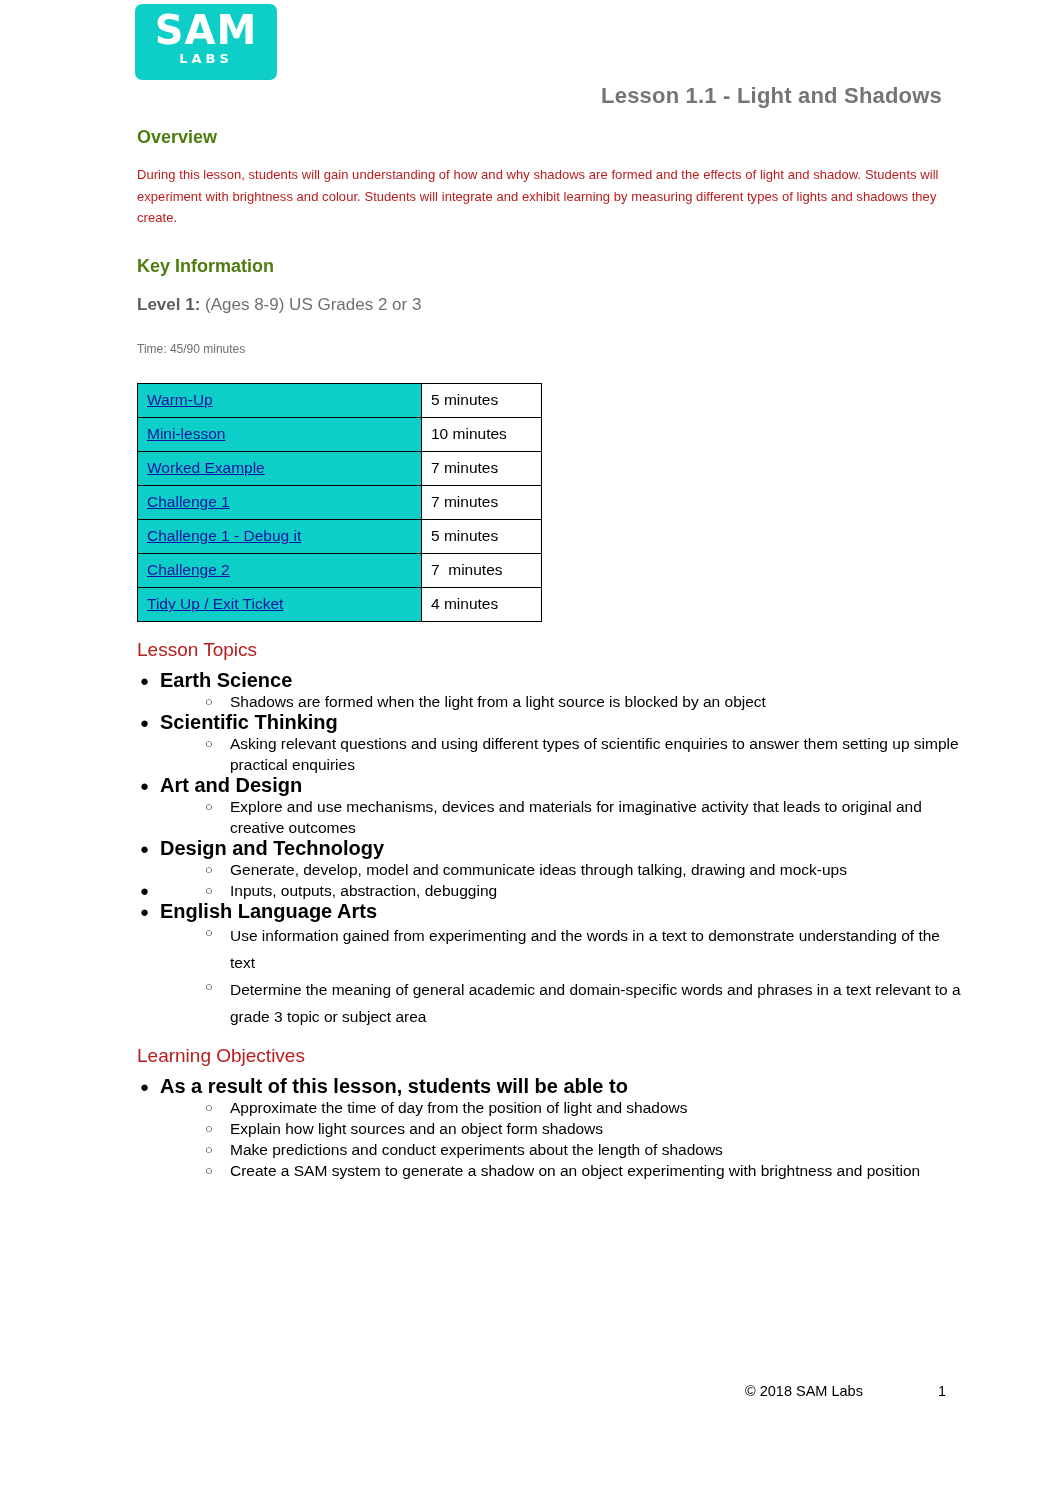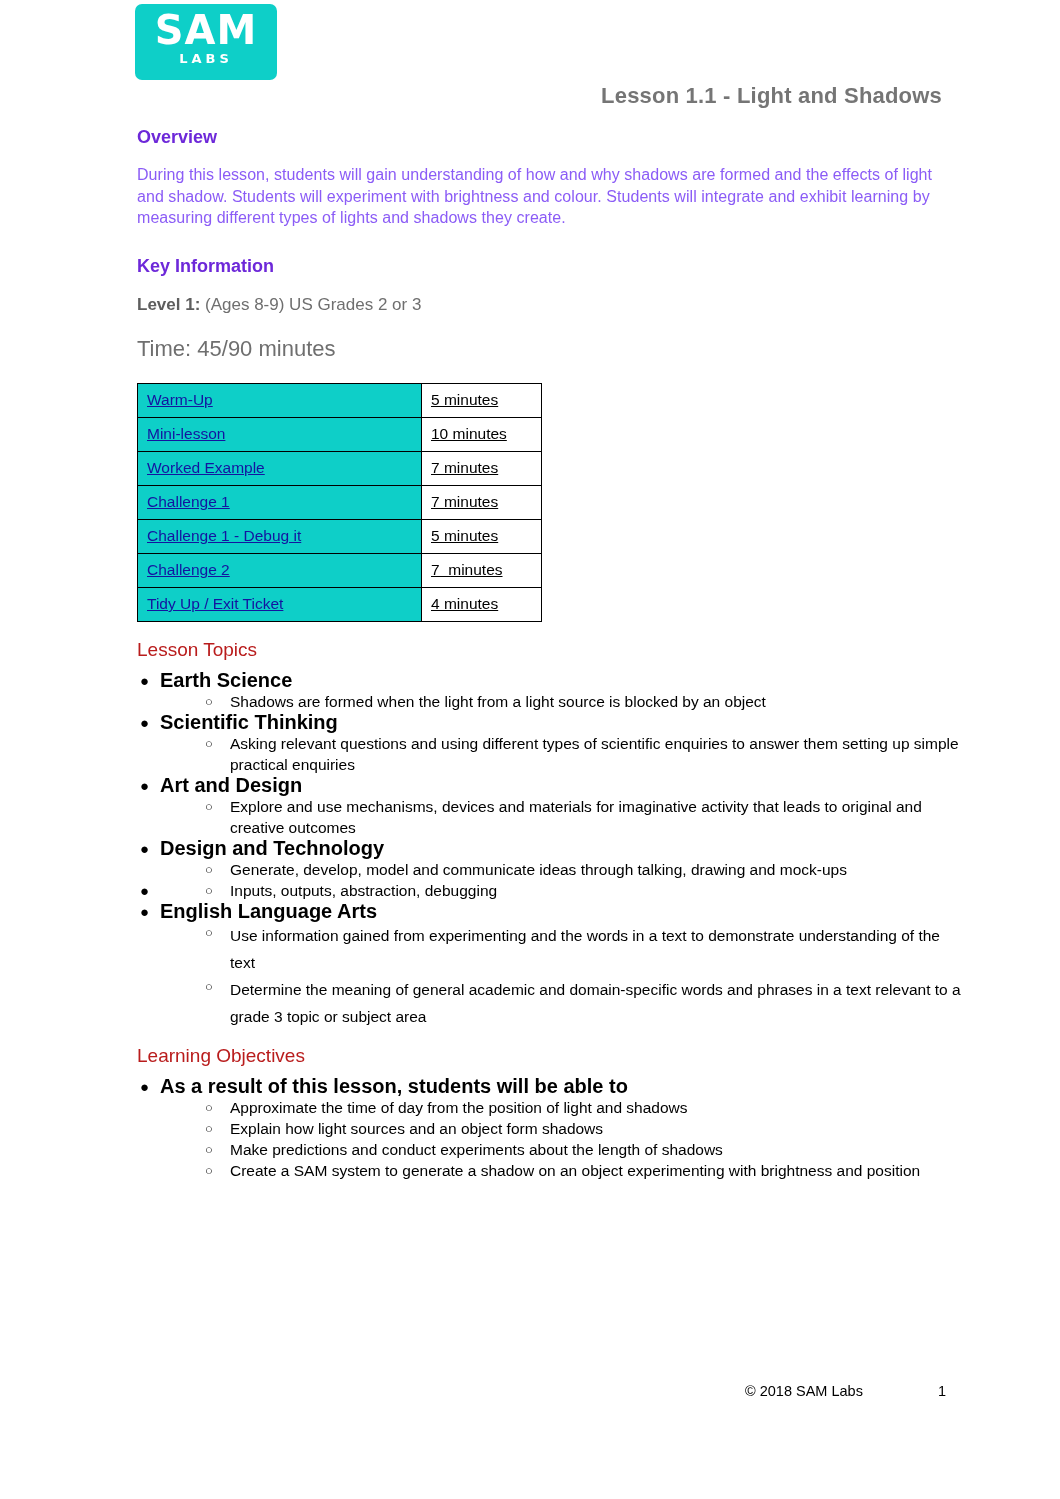--- a/index.html
+++ b/index.html
@@ -82,47 +82,47 @@
   .content {
     position: absolute;
     left: 137px;
     top: 126px;
     width: 825px;
   }
 
   h2.sec-head {
     font-size: 18px;
     font-weight: bold;
-    color: #6d28d9;
+    color: #4d7c0f;
     margin: 0 0 16px 0;
     line-height: 22px;
   }
   h2.sec-head.second {
     margin-top: 26px;
   }
   p.para {
-    font-size: 16px;
+    font-size: 13px;
     line-height: 21.5px;
-    color: #8b5cf6;
+    color: #b91c1c;
     margin: 0;
     letter-spacing: 0.05px;
   }
 
   .level-line {
     font-size: 17px;
     line-height: 24px;
     color: #6f6f6f;
     margin: 0 0 20px 0;
   }
   .level-line b {
     color: #5e5e5e;
     font-weight: bold;
   }
   .time-line {
-    font-size: 22px;
+    font-size: 12px;
     line-height: 24px;
     color: #6f6f6f;
     margin: 0 0 22px 0;
   }
 
   
   table.agenda {
     border-collapse: collapse;
     table-layout: fixed;
     margin: 0 0 4px 0;
@@ -142,21 +142,20 @@
     color: #1414A0;
     text-decoration: underline;
     font-size: 15.5px;
     cursor: pointer;
   }
   td.cell-time {
     width: 110px;
     background: #ffffff;
     color: #000000;
     white-space: pre;
-    text-decoration: underline;
   }
 
   
   h3.gray-head {
     font-size: 19px;
     font-weight: normal;
     color: #b91c1c;
     margin: 16px 0 8px 0;
     line-height: 24px;
   }

